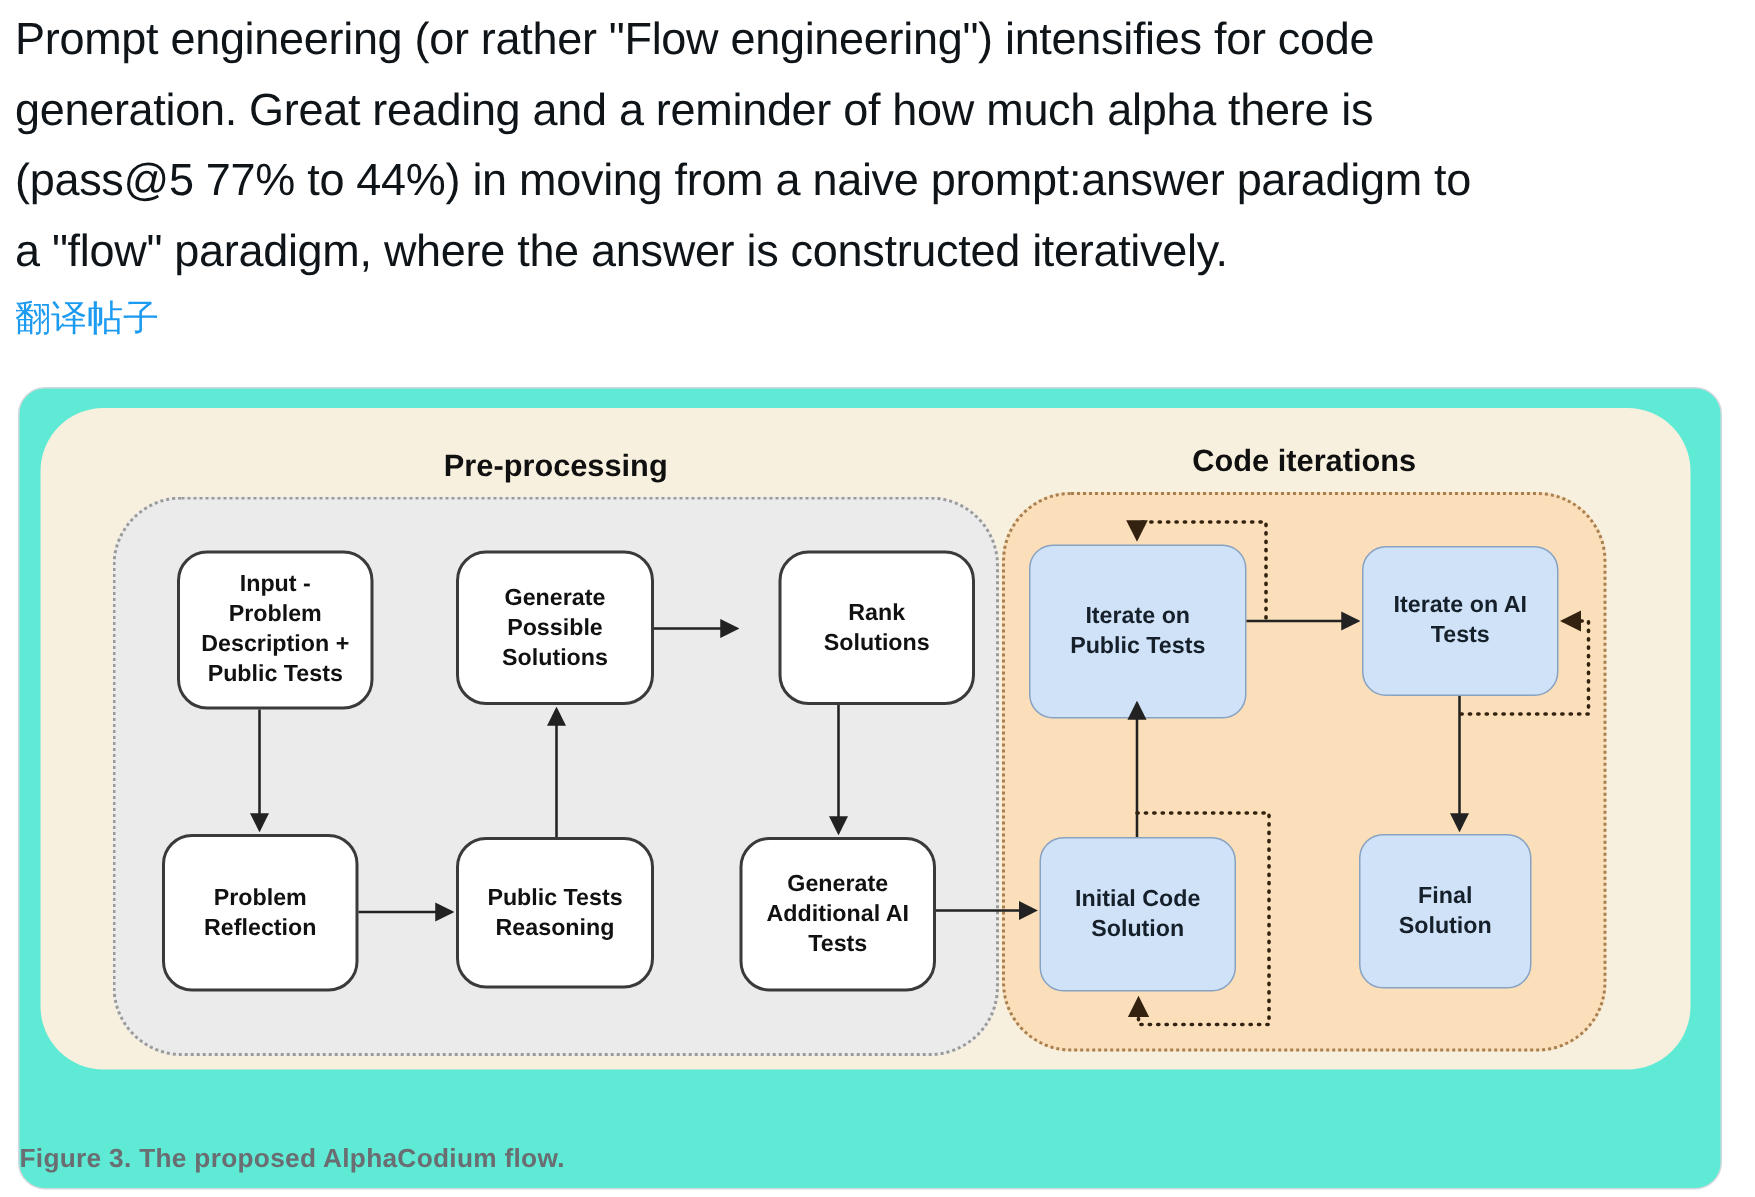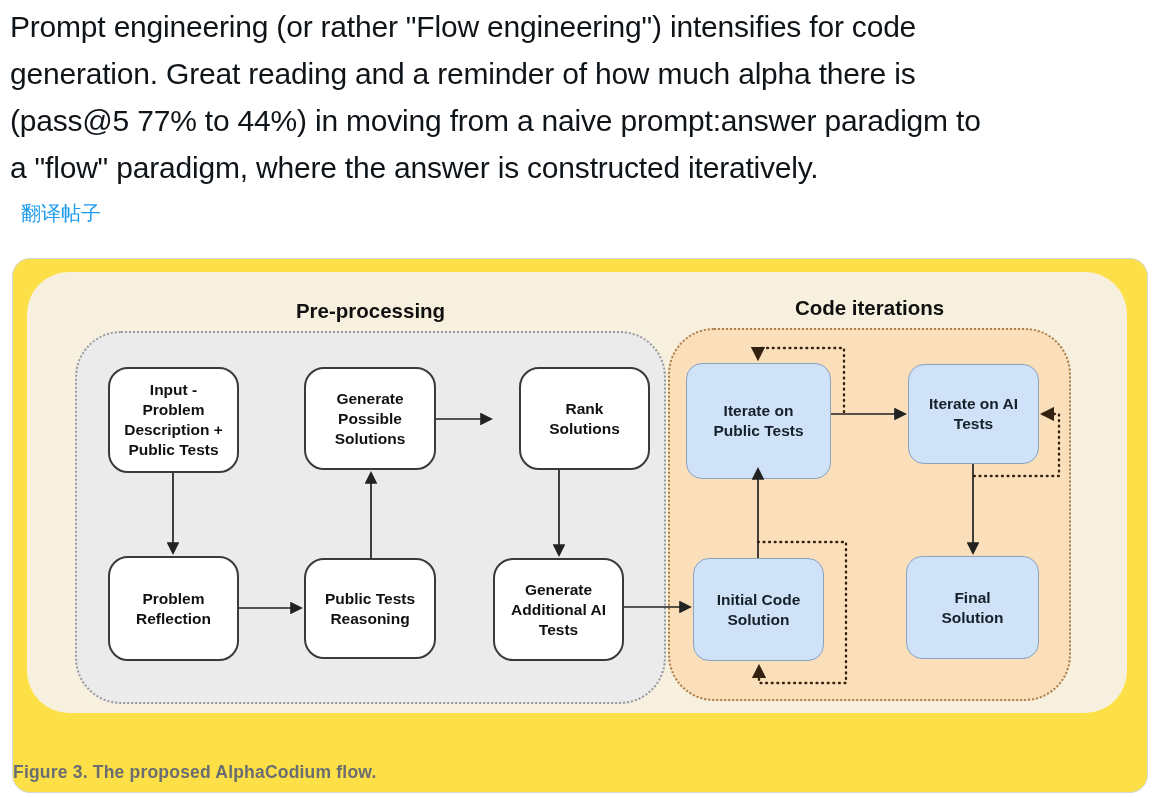--- a/index.html
+++ b/index.html
@@ -8,26 +8,26 @@
     background:#ffffff;
     font-family:"Liberation Sans","DejaVu Sans",sans-serif;
   }
   
   .post-text{
     position:absolute;left:10px;top:3px;width:1152px;
     font-size:30px;line-height:47px;color:#0f1419;letter-spacing:-0.2px;
   }
   .translate-link{
     position:absolute;left:10px;top:199px;
-    font-size:20px;line-height:28px;color:#1d9bf0;cursor:pointer;margin-left:11px;
+    font-size:24px;line-height:28px;color:#1d9bf0;cursor:pointer;
   }
   
   .card{
     position:absolute;left:12px;top:258px;width:1134px;height:533px;
-    background:#fde047;border:1px solid #d2d9de;border-radius:18px;
+    background:#5eead4;border:1px solid #d2d9de;border-radius:18px;
   }
   .fig-bg{
     position:absolute;left:14px;top:13px;width:1100px;height:441px;
     background:#f7f0de;border-radius:42px;
   }
   .section{position:absolute;box-sizing:border-box;}
   .section-pre{
     left:62px;top:72px;width:591px;height:373px;
     background:#ebebeb;border:2px dotted #9a9a9a;border-radius:46px;
   }
@@ -42,30 +42,30 @@
   .title-pre{left:62px;top:40px;width:591px;}
   .title-code{left:655px;top:37px;width:403px;}
   
   .node{
     position:absolute;display:flex;align-items:center;justify-content:center;
     text-align:center;font-weight:bold;font-size:15.5px;line-height:20px;
     white-space:pre-line;box-sizing:border-box;
   }
   .node.white{background:#ffffff;border:2px solid #3a3a3a;border-radius:20px;color:#111111;}
   .node.blue{background:#cfe2f7;border:1.5px solid #88a2c2;border-radius:16px;color:#16202b;}
-  .n-input{left:95px;top:108px;width:131px;height:106px;}
+  .n-input{left:105px;top:108px;width:131px;height:106px;}
   .n-gps{left:291px;top:108px;width:132px;height:103px;}
   .n-rank{left:481px;top:108px;width:131px;height:103px;margin-left:25px;}
   .n-prefl{left:95px;top:297px;width:131px;height:105px;}
   .n-ptr{left:291px;top:299px;width:132px;height:101px;}
   .n-gat{left:480px;top:299px;width:131px;height:103px;}
   .n-itp{left:673px;top:104px;width:145px;height:116px;}
   .n-ita{left:895px;top:105px;width:131px;height:100px;}
   .n-ics{left:680px;top:299px;width:131px;height:103px;justify-content:center;}
-  .n-fin{left:893px;top:297px;width:133px;height:103px;}
+  .n-fin{left:893px;top:297px;width:115px;height:103px;}
   
   .arrows{position:absolute;left:0;top:0;width:1134px;height:533px;pointer-events:none;}
   .solid{stroke:#222222;stroke-width:1.7;fill:none;}
   .dotted{stroke:#33220f;stroke-width:2.4;fill:none;
           stroke-dasharray:0.8 4.8;stroke-linecap:round;}
   
   .caption{
     position:absolute;left:0;top:503px;width:100%;text-align:left;
     font-weight:bold;font-size:17.5px;color:#6a6d71;letter-spacing:0.2px;
   }

